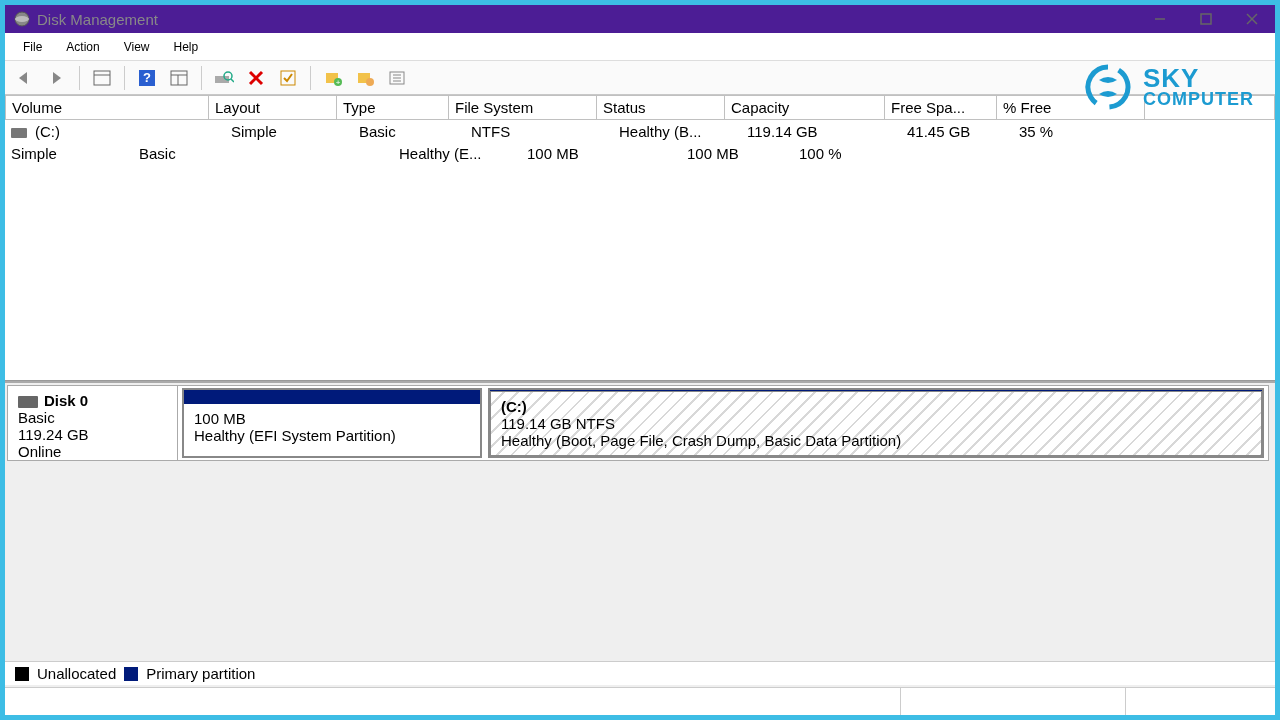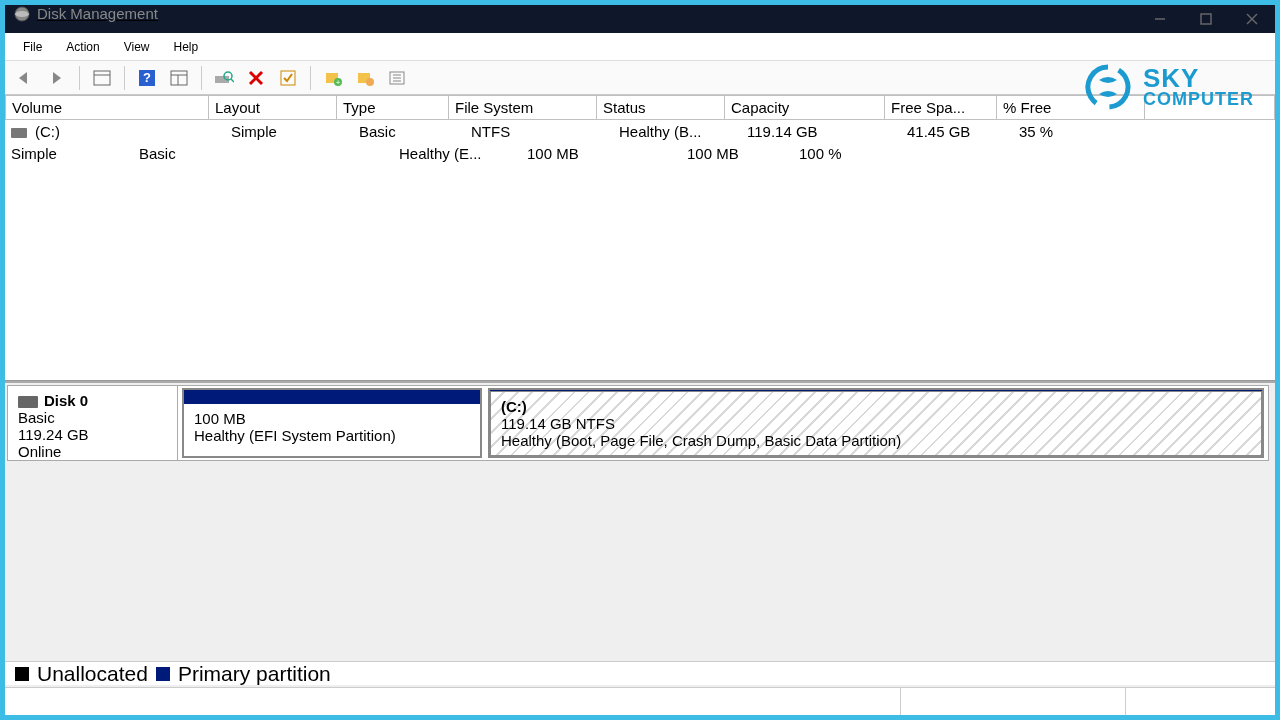--- a/index.html
+++ b/index.html
@@ -14,24 +14,24 @@
 }
 .window {
   background: #fff;
   height: 100%;
   display: flex;
   flex-direction: column;
   border: 1px solid #3dbde5;
 }
 .titlebar {
   display: flex;
+  align-items: center;
   height: 28px;
-  background: #0f172a;
+  background: #4c1d95;
   position: relative;
-  text-decoration: underline;
 }
 .titlebar-icon {
   width: 18px;
   height: 18px;
   margin: 0 6px 0 8px;
   display: inline-flex;
 }
 .title-text { color: #888; font-size: 15px; }
 .win-controls {
   position: absolute;
@@ -201,21 +201,21 @@
   bottom: 30px;
   left: 0;
   right: 0;
   height: 24px;
   background: #fff;
   border-top: 1px solid #ccc;
   display: flex;
   align-items: center;
   padding-left: 10px;
   gap: 8px;
-  font-size: 21px;
+  font-size: 15px;
 }
 .legend-swatch {
   width: 14px;
   height: 14px;
   display: inline-block;
 }
 .statusbar {
   position: absolute;
   bottom: 0;
   left: 0;

